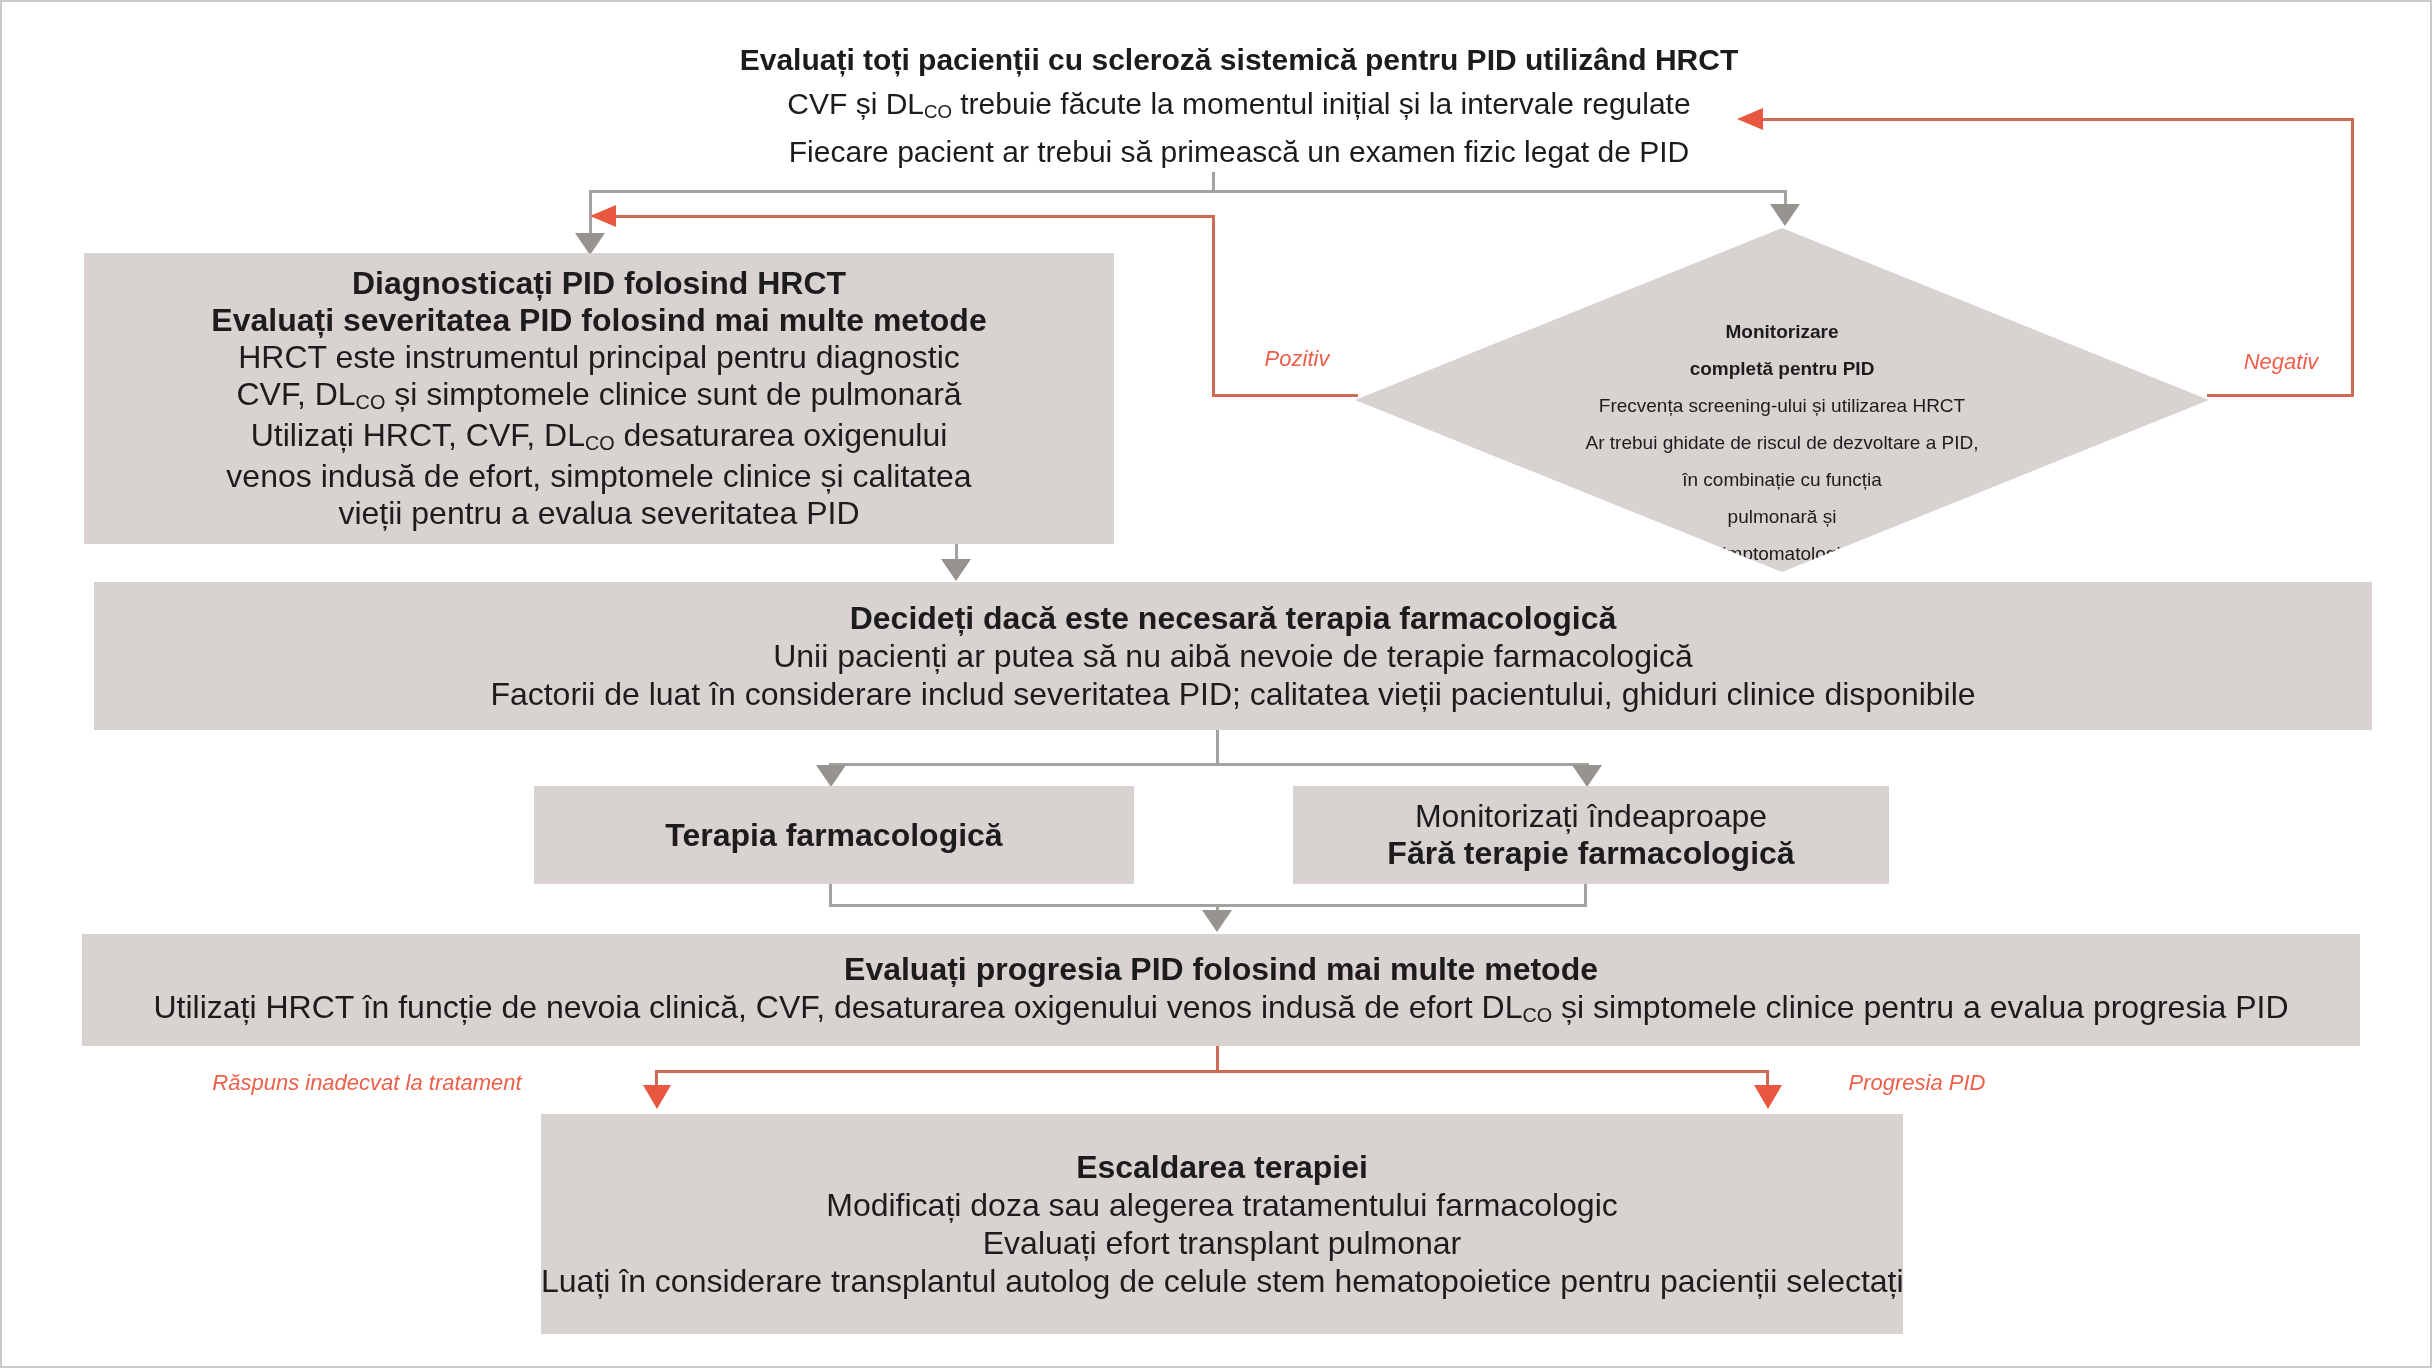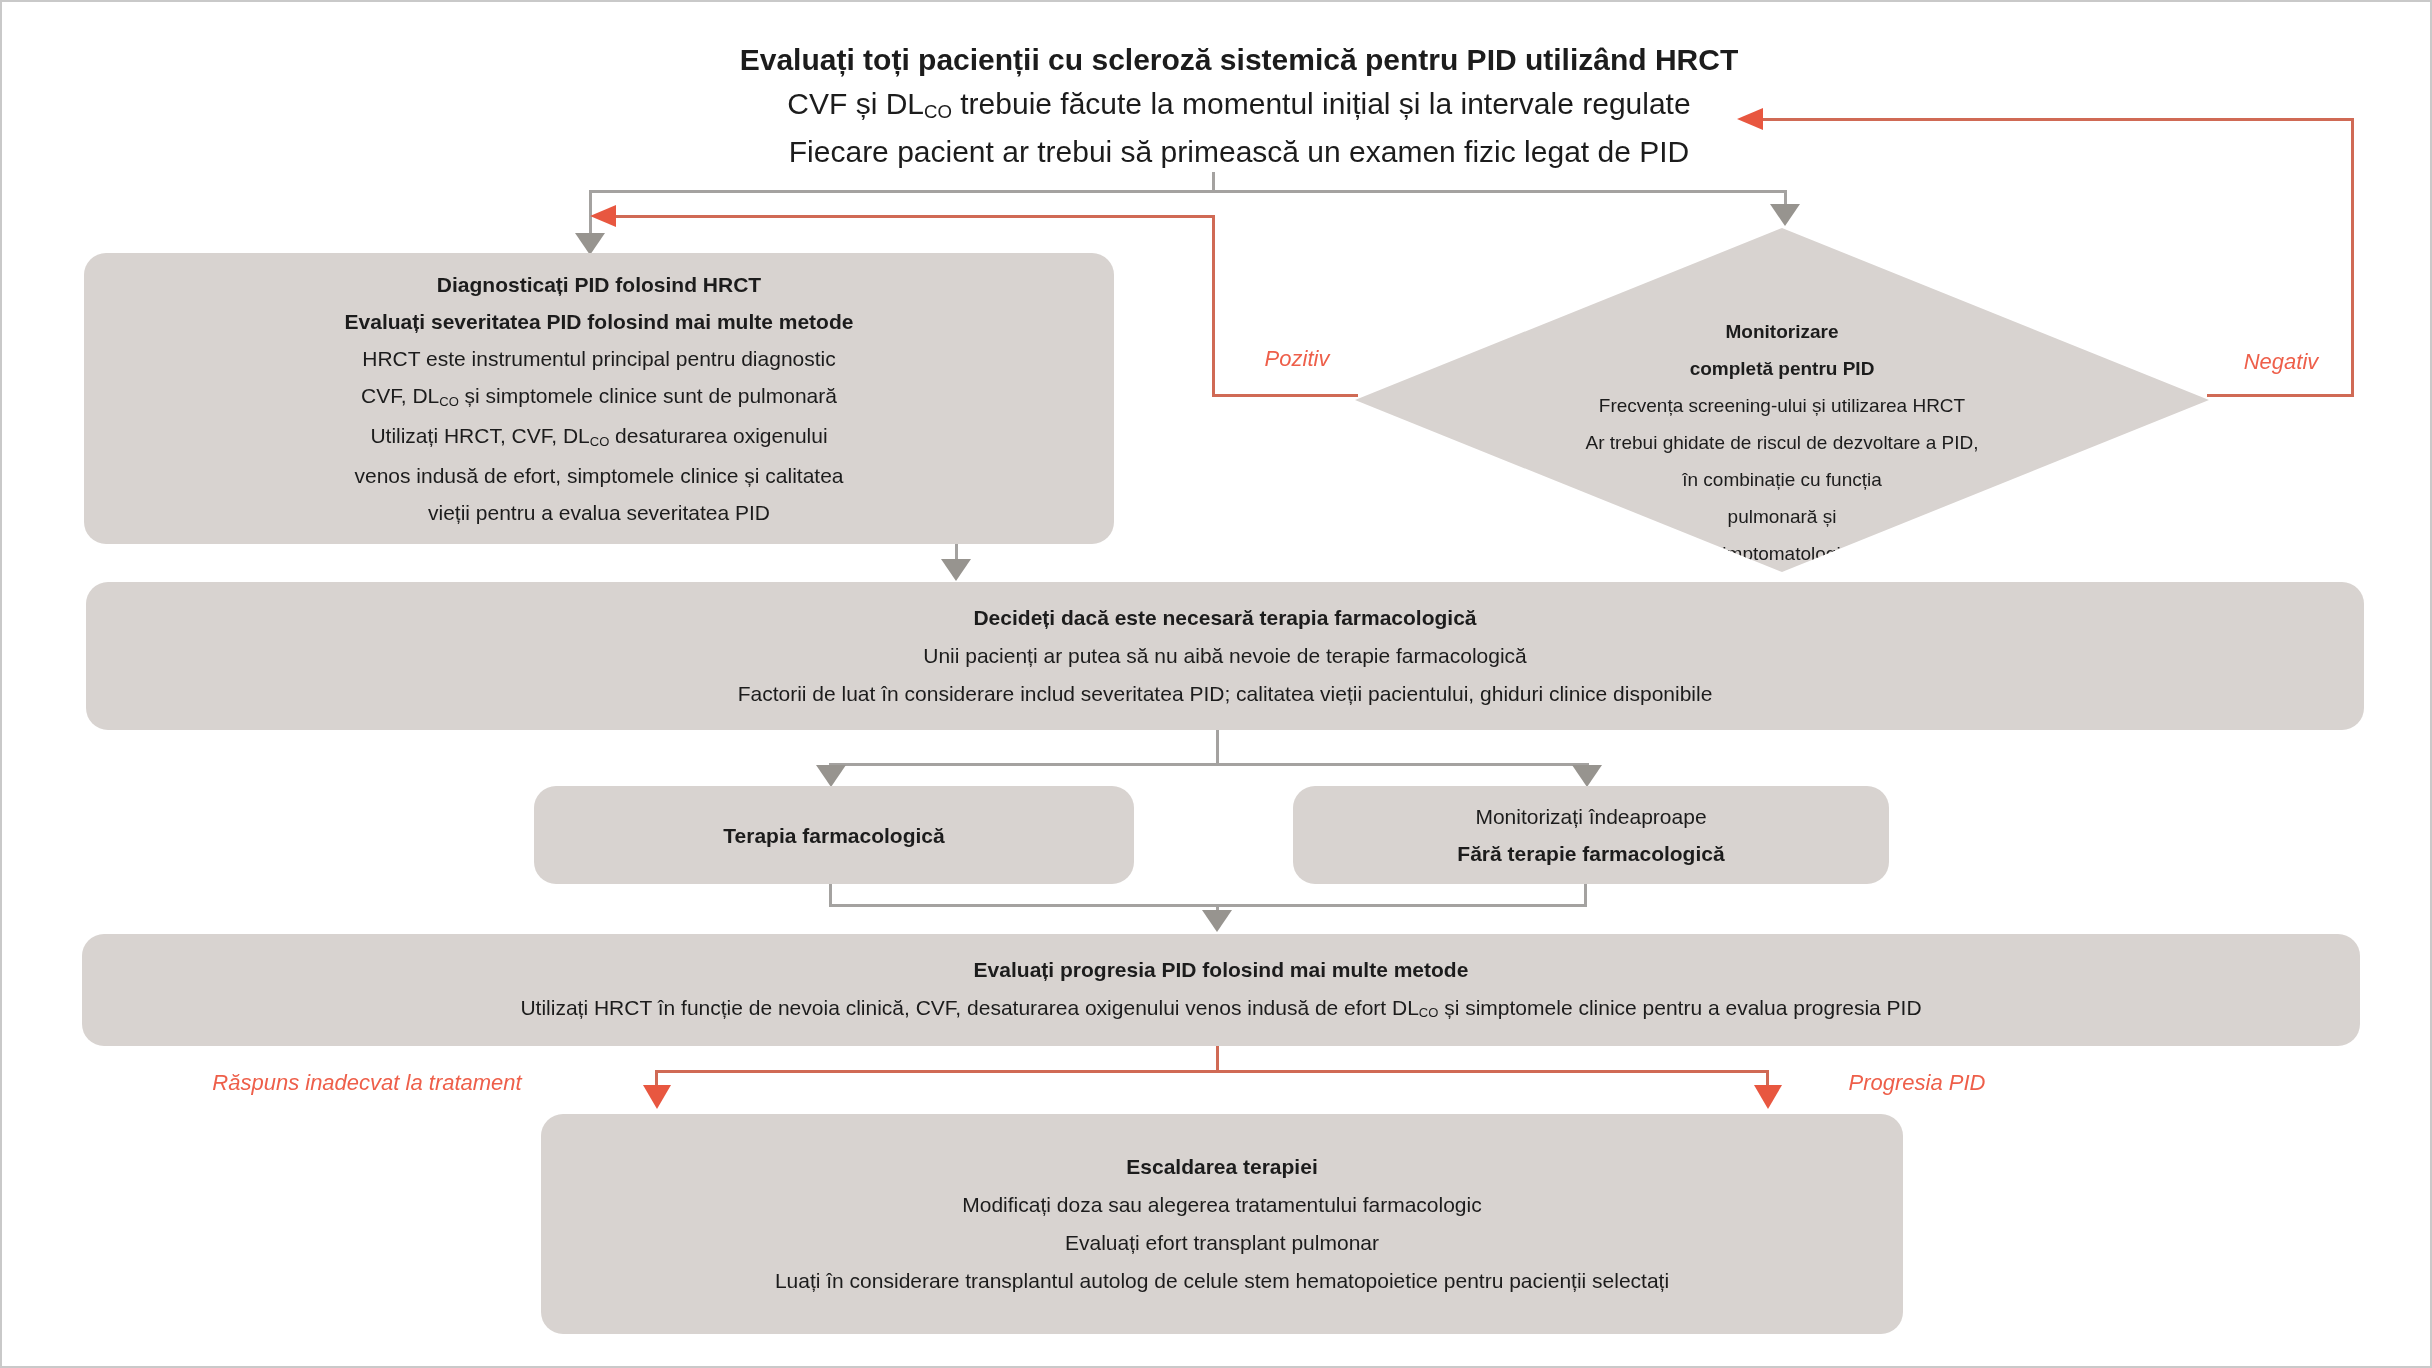--- a/index.html
+++ b/index.html
@@ -14,21 +14,21 @@
     --border:#c9c9c9;
   }
   #canvas{
     position:relative;width:2432px;height:1368px;box-sizing:border-box;
     background:#ffffff;border:2px solid var(--border);overflow:hidden;
     font-family:"Liberation Sans","DejaVu Sans",sans-serif;color:var(--text);
   }
   .box{
     position:absolute;background:var(--box-fill);
     display:flex;flex-direction:column;justify-content:center;
-    text-align:center;font-size:21px;line-height:38px;border-radius:22px;
+    text-align:center;font-size:32px;line-height:38px;
   }
   .diamond{
     position:absolute;background:var(--box-fill);
     clip-path:polygon(50% 0%,100% 50%,50% 100%,0% 50%);
     display:flex;flex-direction:column;justify-content:flex-end;
     text-align:center;font-size:19px;line-height:37px;
   }
   .title{
     position:absolute;text-align:center;font-size:30px;line-height:44px;
   }
@@ -94,21 +94,21 @@
       <div class="tline"><span>Frecvența screening-ului și utilizarea HRCT</span></div>
       <div class="tline"><span>Ar trebui ghidate de riscul de dezvoltare a PID,</span></div>
       <div class="tline"><span>în combinație cu funcția</span></div>
       <div class="tline"><span>pulmonară și</span></div>
       <div class="tline"><span>simptomatologia</span></div>
     </div>
 
   <div class="vline" style="left:953px;top:542px;height:17px;"></div>
   <div class="arr down-gray" style="left:939px;top:557px;"></div>
 
-  <div class="box" style="left:84px;top:580px;width:2278px;height:148px;">
+  <div class="box" style="left:92px;top:580px;width:2278px;height:148px;">
       <div class="tline b"><span>Decideți dacă este necesară terapia farmacologică</span></div>
       <div class="tline"><span>Unii pacienți ar putea să nu aibă nevoie de terapie farmacologică</span></div>
       <div class="tline"><span>Factorii de luat în considerare includ severitatea PID; calitatea vieții pacientului, ghiduri clinice disponibile</span></div>
     </div>
 
   <div class="vline" style="left:1214px;top:728px;height:36px;"></div>
   <div class="hline" style="left:827px;top:761px;width:760px;"></div>
   <div class="arr down-gray" style="left:814px;top:763px;"></div>
   <div class="arr down-gray" style="left:1570px;top:763px;"></div>
 

